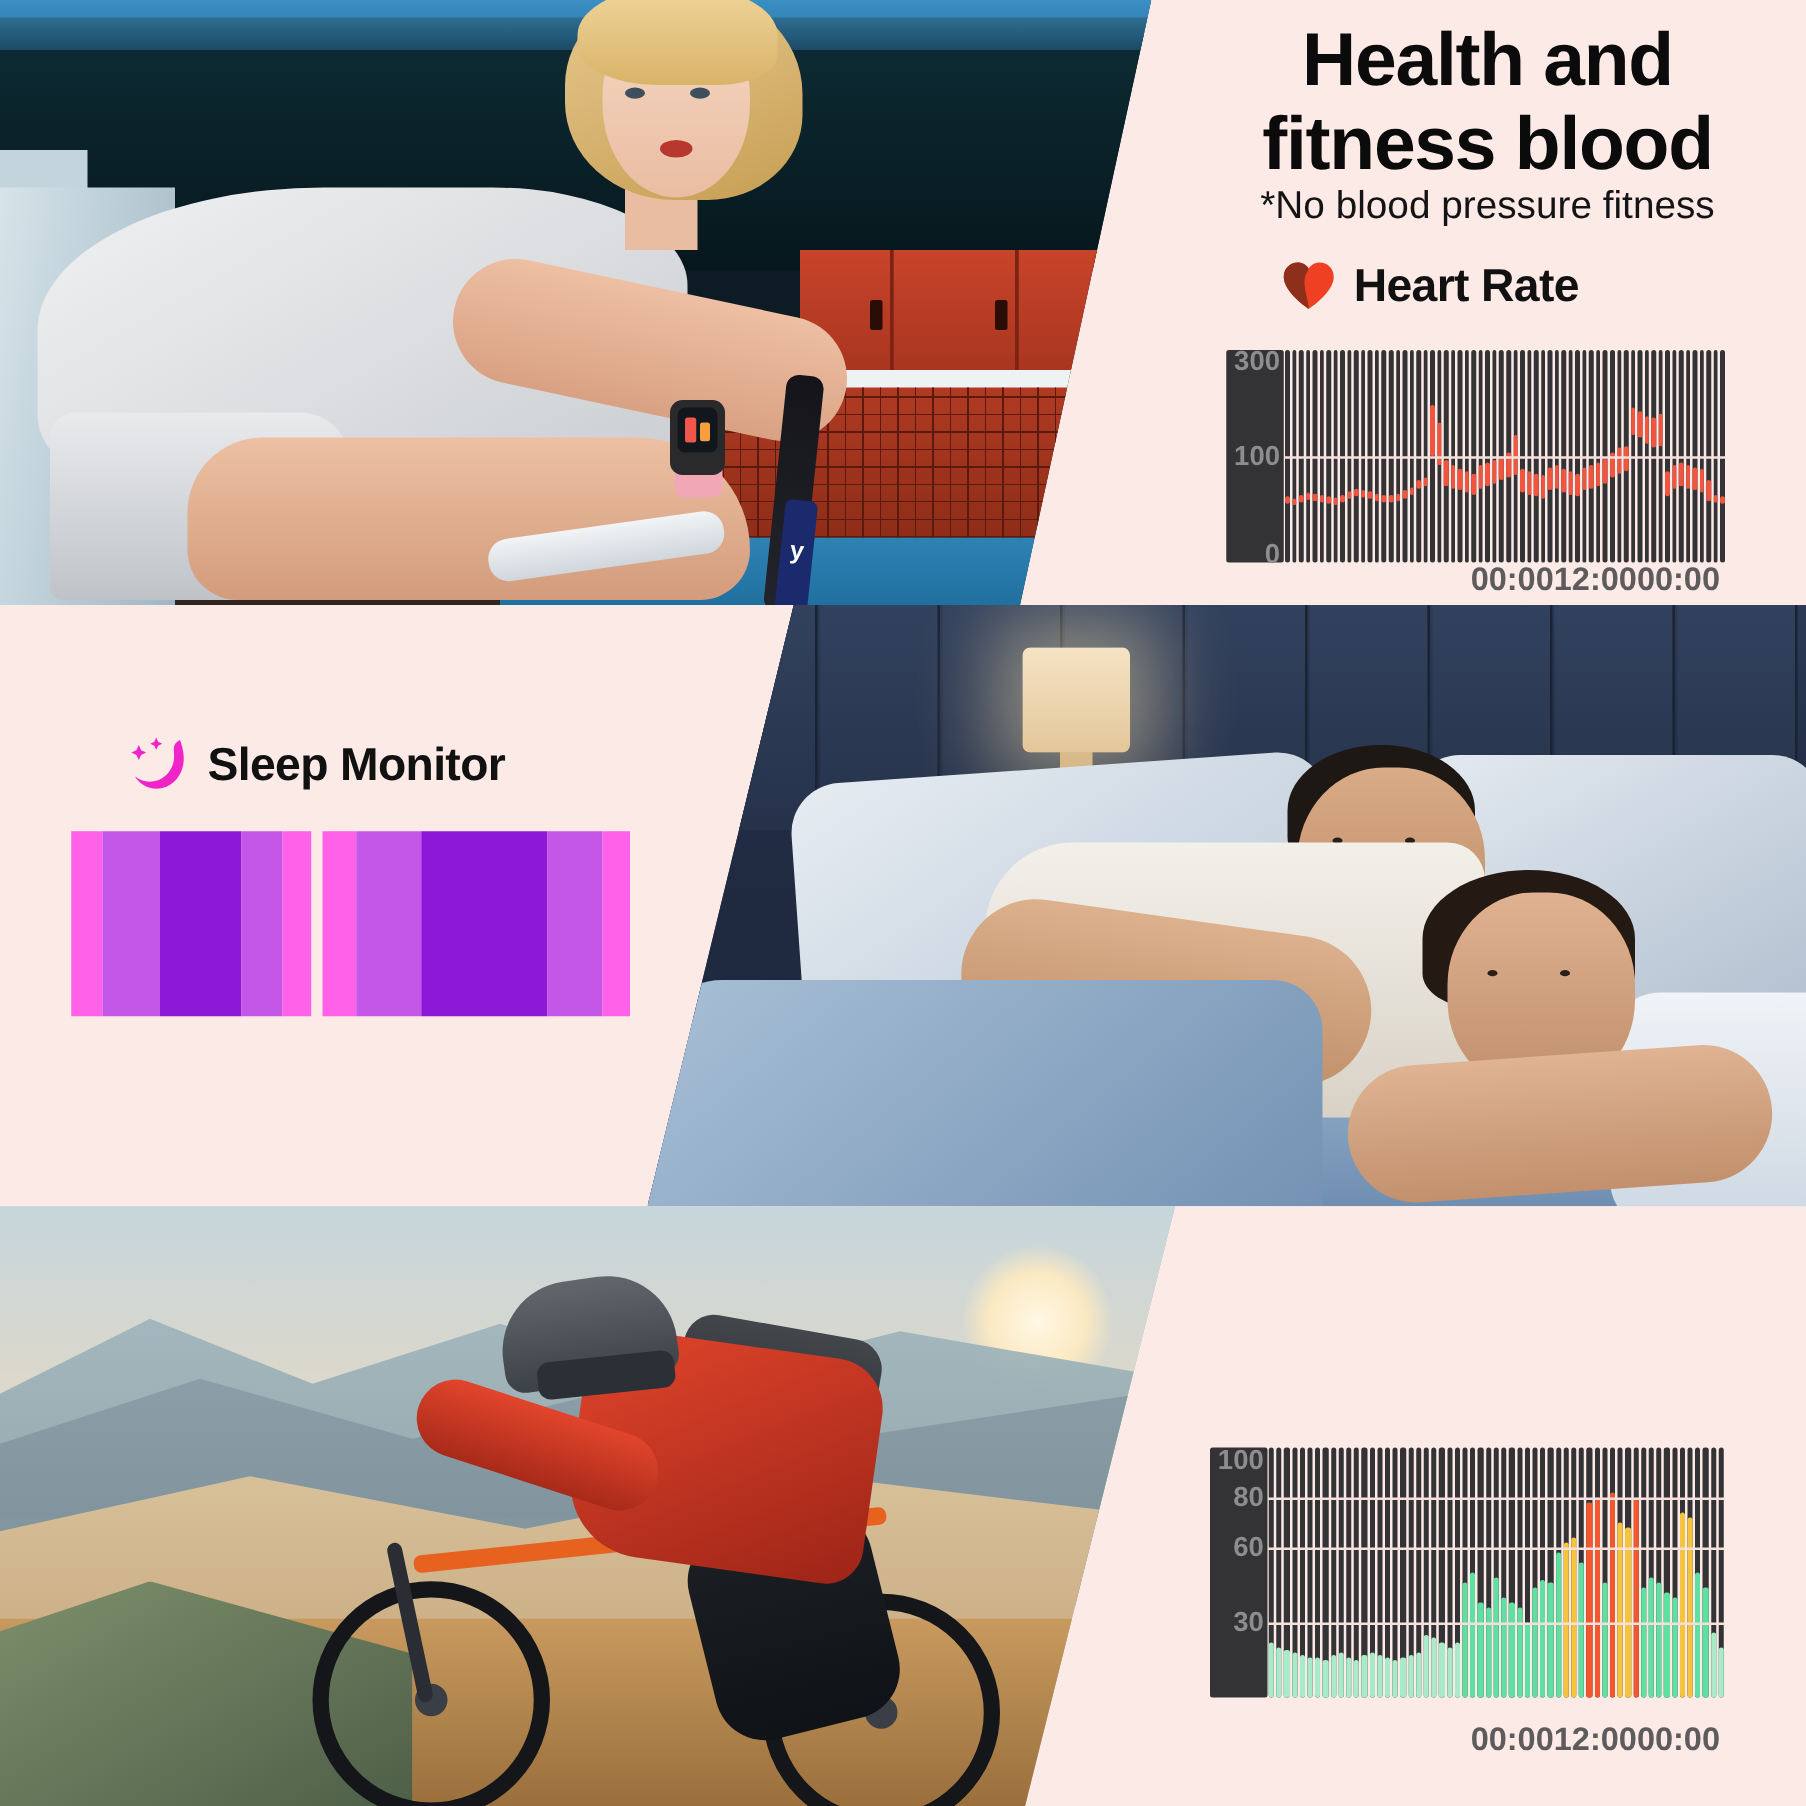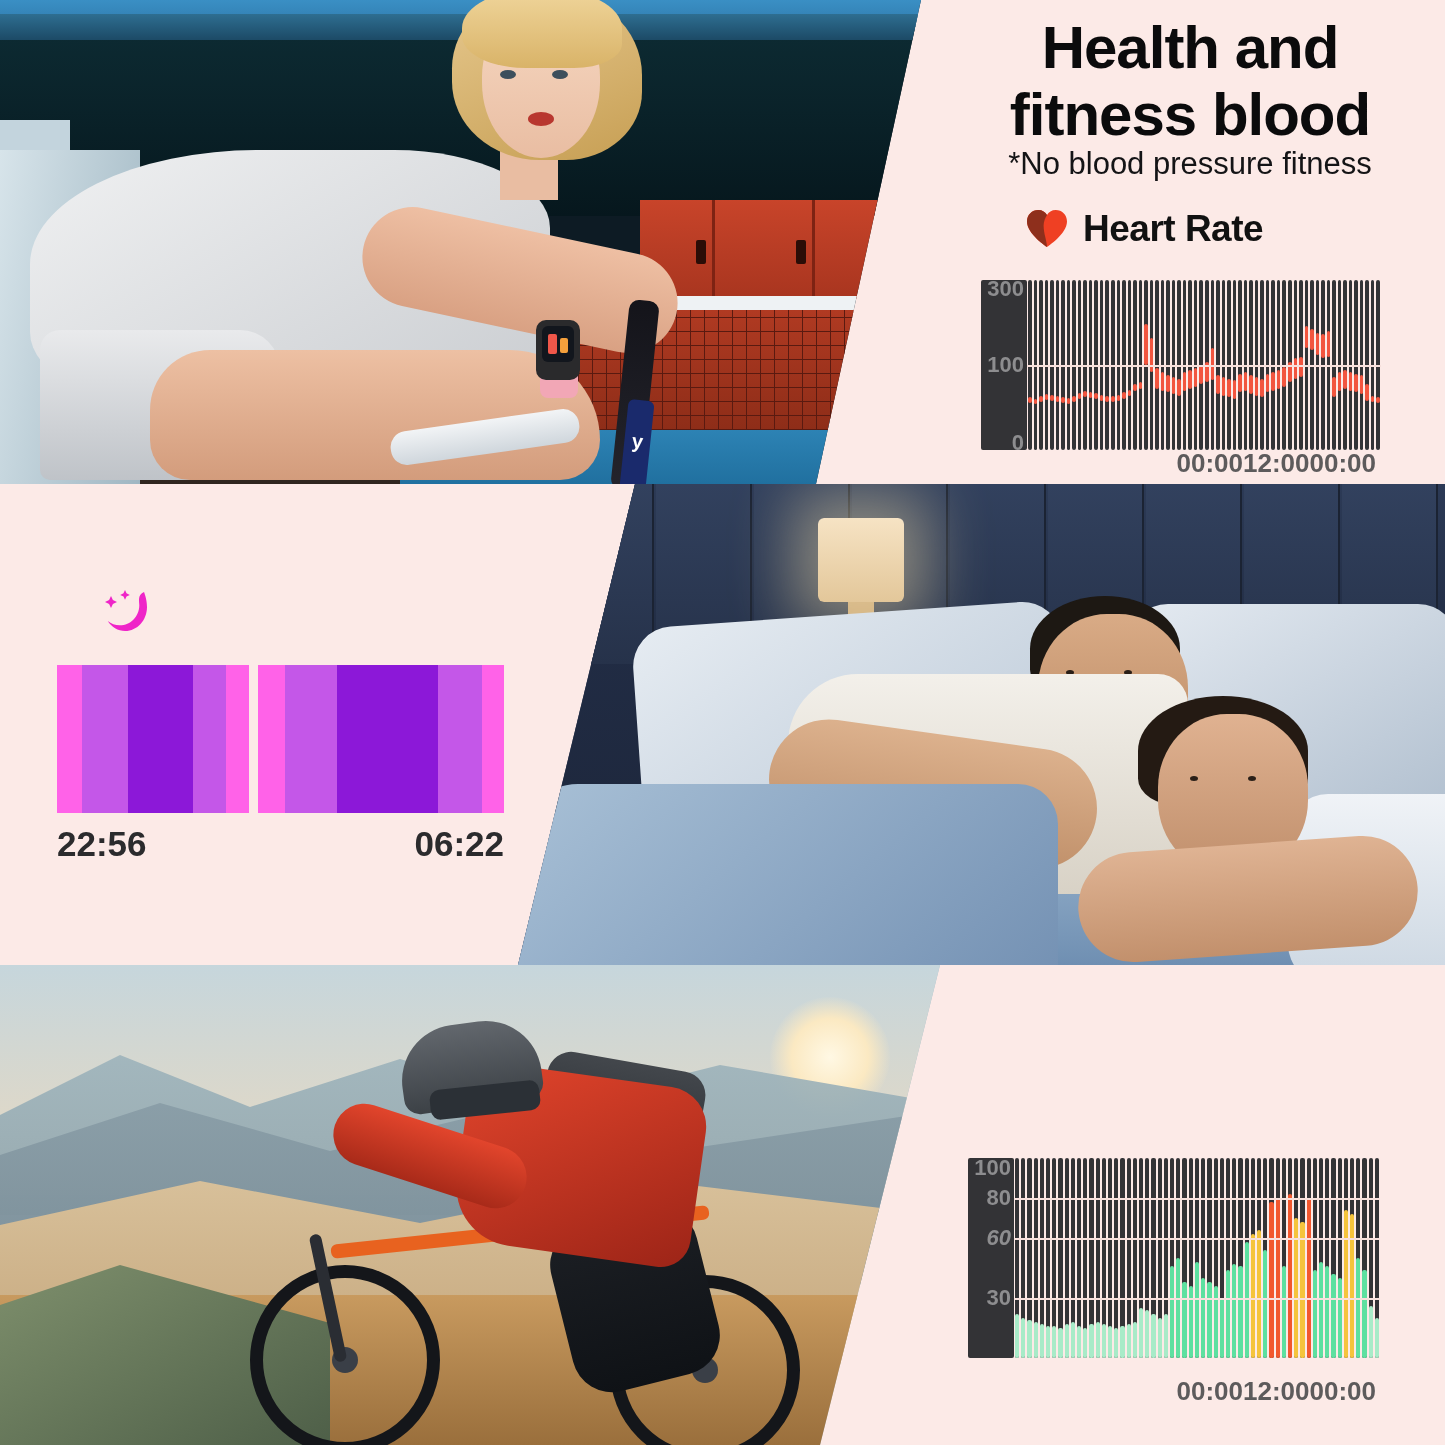--- a/index.html
+++ b/index.html
@@ -562,43 +562,40 @@
     </div>
 
   <div class="sect-title" id="sleep-title">
     <span class="moon-ic">
       <svg viewBox="0 0 52 50" width="52" height="50">
         <path d="M44 6C44 6 47 13 47 21 47 34.3 37.3 45 25.2 45 17.8 45 11.4 41 7.8 35 11 37.7 15.2 39.3 19.8 39.3 30.6 39.3 39.3 30.3 39.3 19.2 39.3 14 37.4 9.4 44 6Z" fill="#ef25c8"></path>
         <path d="M11 10l1.9 4.1 4.1 1.9-4.1 1.9L11 22l-1.9-4.1L5 16l4.1-1.9z" fill="#ef25c8"></path>
         <path d="M25 4l1.5 3.3L29.8 9l-3.3 1.5L25 13.8l-1.5-3.3L20.2 9l3.3-1.7z" fill="#ef25c8"></path>
       </svg>
     </span>
+    <span class="label">Sleep Monitor</span>
   </div>
 
   <div id="sleep-wrap">
       <div class="blk" style="width: 43%;">
         <div class="sseg" style="width: 13%; background: rgb(255, 98, 232);"></div>
         <div class="sseg" style="width: 24%; background: rgb(196, 87, 232);"></div>
         <div class="sseg" style="width: 34%; background: rgb(140, 24, 216);"></div>
         <div class="sseg" style="width: 17%; background: rgb(196, 87, 232);"></div>
         <div class="sseg" style="width: 12%; background: rgb(255, 98, 232);"></div>
       </div>
       <div style="width: 2%;"></div>
       <div class="blk" style="width: 55%;">
         <div class="sseg" style="width: 11%; background: rgb(255, 98, 232);"></div>
         <div class="sseg" style="width: 21%; background: rgb(196, 87, 232);"></div>
         <div class="sseg" style="width: 41%; background: rgb(140, 24, 216);"></div>
         <div class="sseg" style="width: 18%; background: rgb(196, 87, 232);"></div>
         <div class="sseg" style="width: 9%; background: rgb(255, 98, 232);"></div>
       </div>
     </div>
-  <div class="sleep-times">
-    <span>22:56</span>
-    <span>06:22</span>
-  </div>
 
 
   <div class="chart" id="st-chart">
     <div class="plot" style="position:absolute; inset:0;">
       <div class="bars" id="st-bars">
           <div class="slot">
             <div class="track"></div>
             <div class="seg" style="background: rgb(168, 235, 200); bottom: 0px; height: 22%;"></div>
           </div>
           <div class="slot">
@@ -834,21 +831,21 @@
             <div class="seg" style="background: rgb(168, 235, 200); bottom: 0px; height: 20%;"></div>
           </div>
         </div>
       <div id="st-grids">
           <div class="grid" style="top: 70%;"></div>
           <div class="grid" style="top: 40%;"></div>
           <div class="grid" style="top: 20%;"></div>
         </div>
       <div class="yaxis" id="st-yaxis">
           <span style="top: 70%;">30</span>
-          <span style="top: 40%; font-style: italic;">60</span>
+          <span style="top: 40%;">60</span>
           <span style="top: 20%;">80</span>
           <span style="top: 5%;">100</span>
         </div>
     </div>
   </div>
   <div class="xlabels" id="st-xlabels">
       <span>00:00</span>
       <span>12:00</span>
       <span>00:00</span>
     </div>

